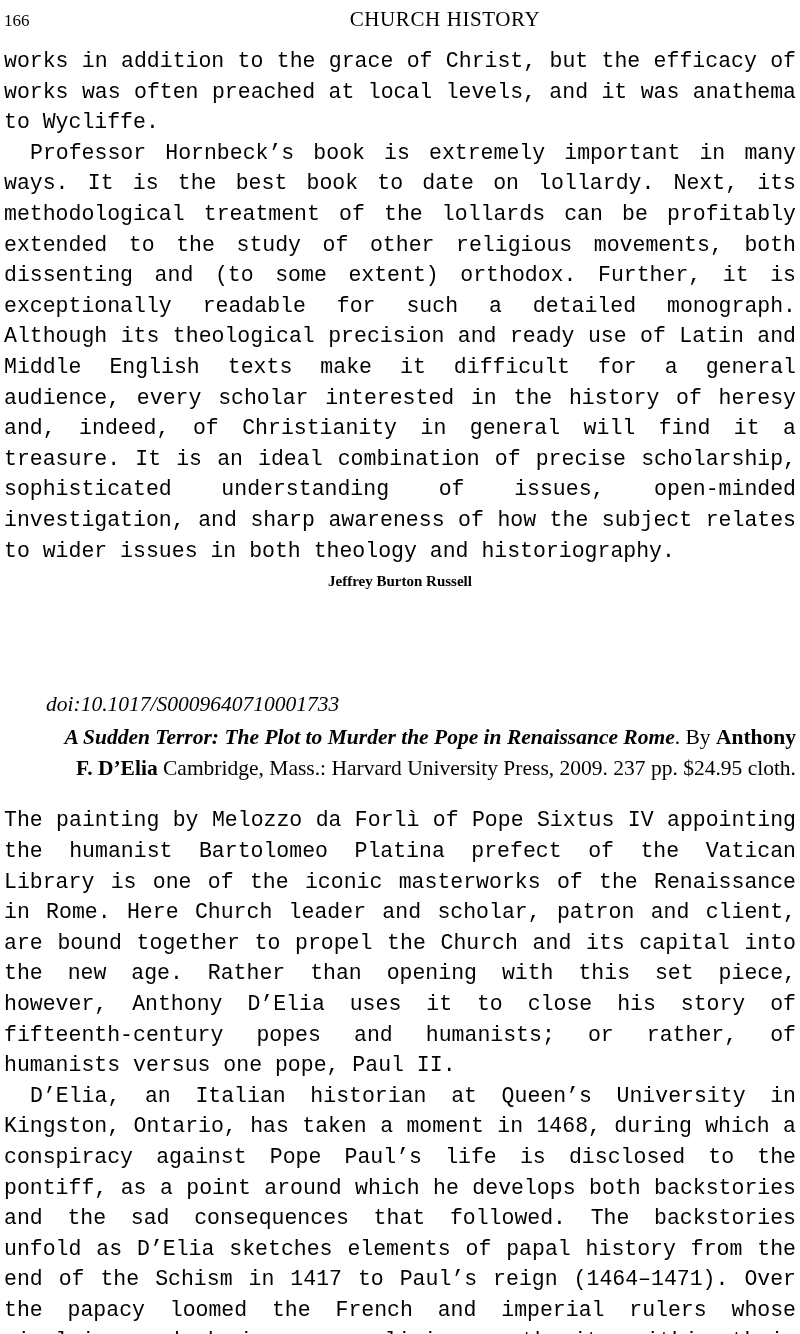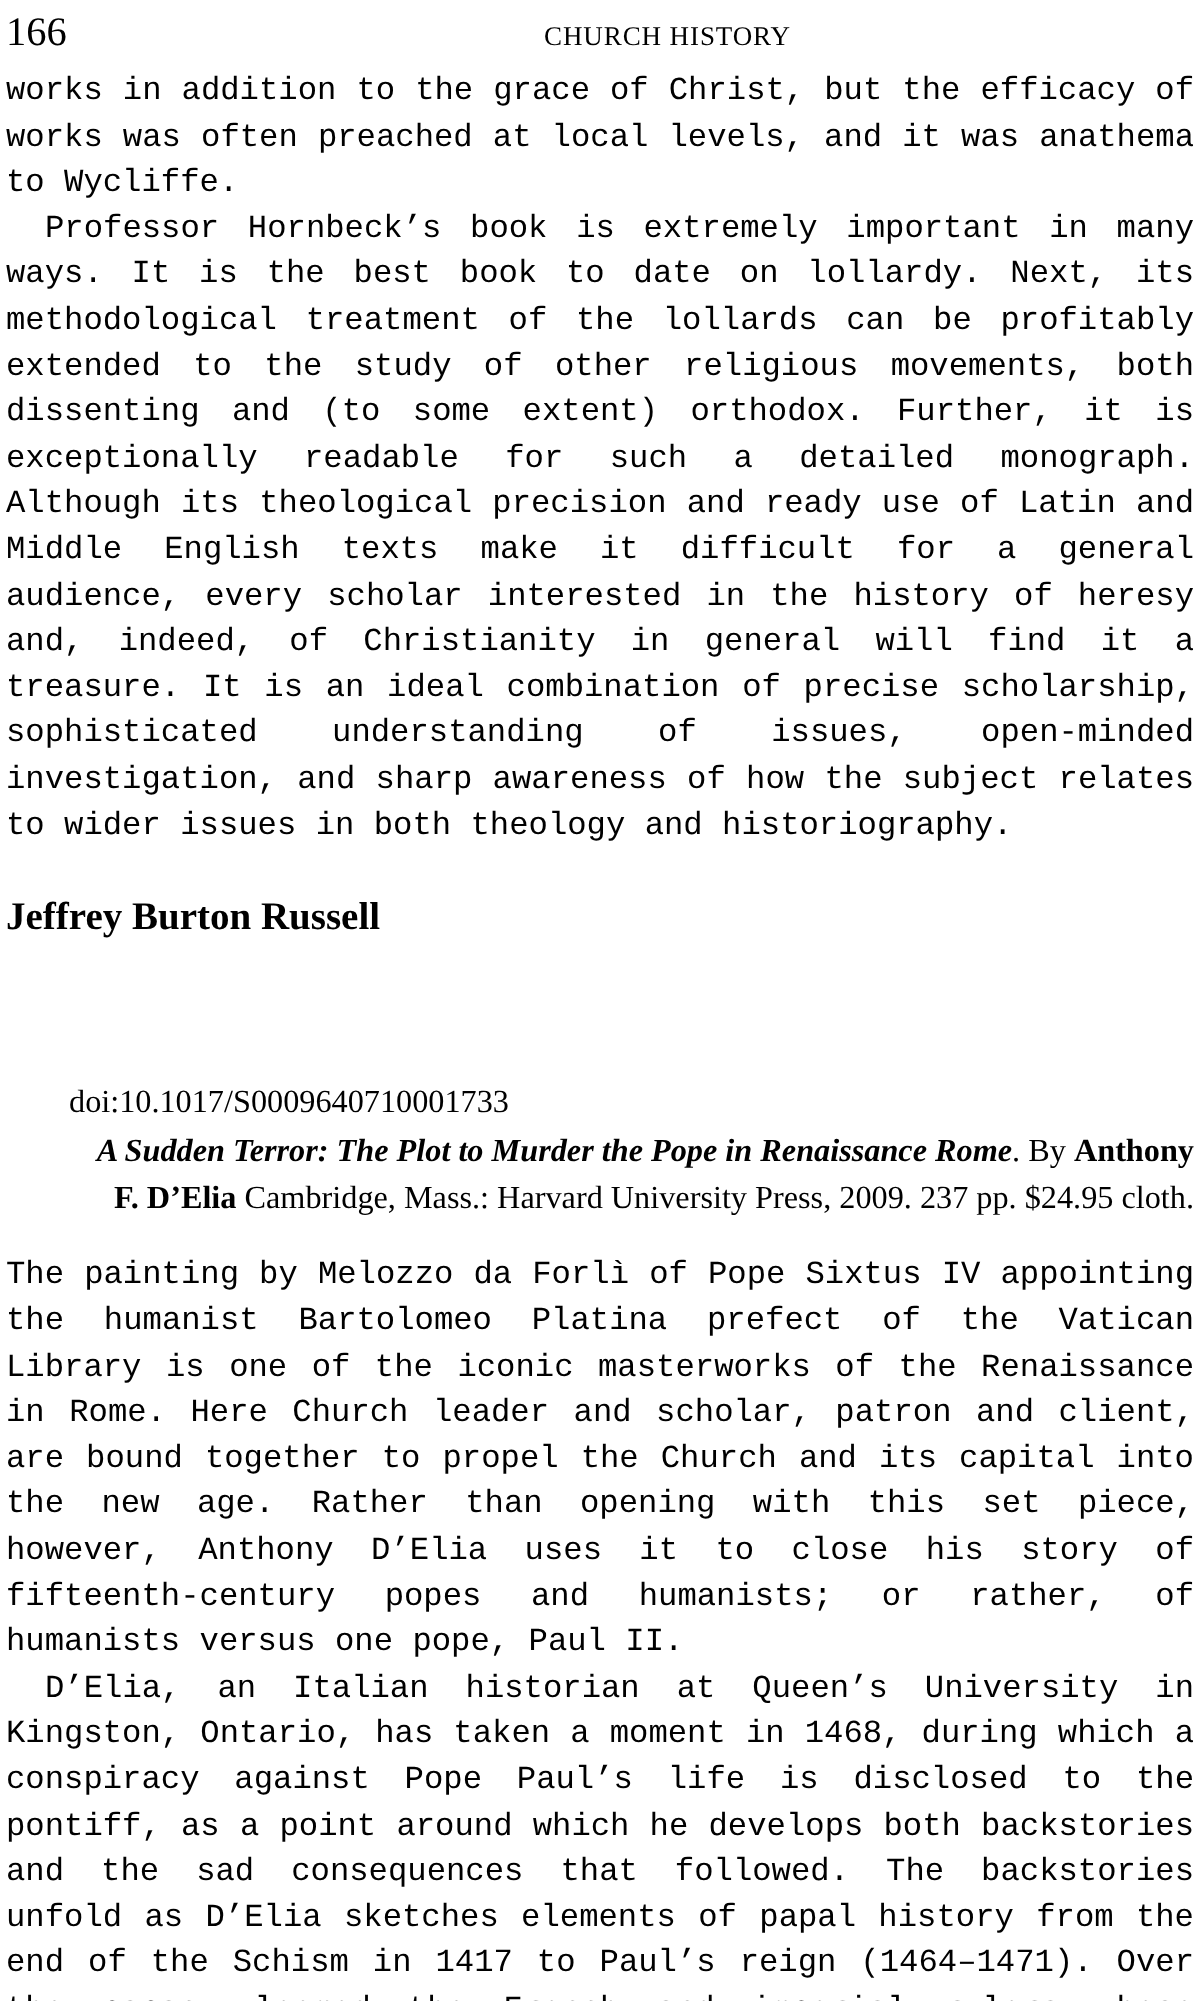--- a/index.html
+++ b/index.html
@@ -22,68 +22,68 @@
     padding: 0 4px;
   }
   .running-head {
     display: flex;
     align-items: baseline;
     justify-content: flex-start;
     padding: 6px 0 2px 0;
     height: 38px;
   }
   .folio {
-    font-size: 27px;
+    font-size: 17px;
     line-height: 30px;
     width: 120px;
     text-align: left;
   }
   .journal-title {
     flex: 1;
     text-align: center;
-    font-size: 18px;
+    font-size: 21px;
     letter-spacing: 0.6px;
     padding-right: 30px;
   }
   .body-text {
     font-size: 21.5px;
     line-height: 30.6px;
     text-align: justify;
     text-justify: inter-word;
   }
   p.para {
     margin: 0;
     text-indent: 0;
     font-family: Liberation Mono, monospace;
   }
   p.indent {
     margin: 0;
     text-indent: 26px;
     font-family: Liberation Mono, monospace;
   }
   .signature {
-    margin-top: 30px;
-    text-align: left;
-    font-size: 26px;
+    text-align: center;
+    font-size: 15px;
     line-height: 30.6px;
   }
   .sig-name {
     font-weight: bold;
   }
   .sig-affil {
     font-weight: normal;
   }
   .review-block {
     margin-top: 92px;
     padding-left: 42px;
     font-size: 21.5px;
     line-height: 30.6px;
   }
   .doi {
     margin: 0 0 3px 0;
+    font-style: italic;
   }
   .book-head {
     margin: 0;
     text-align: right;
   }
   .book-title {
     font-weight: bold;
     font-style: italic;
   }
   .book-author {

